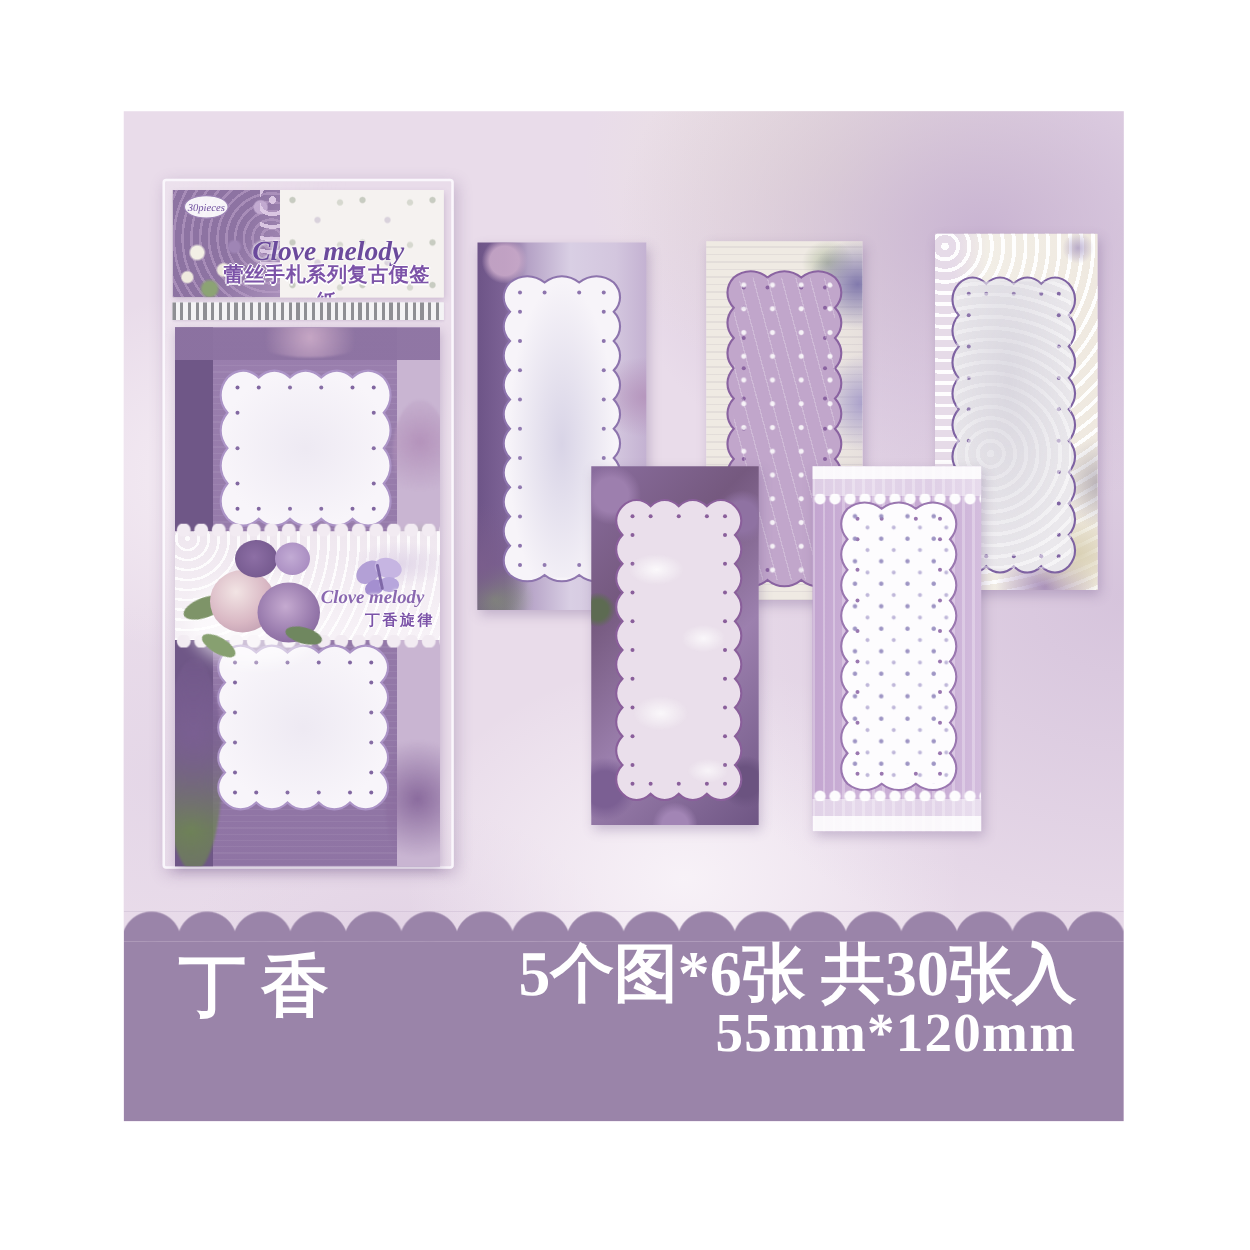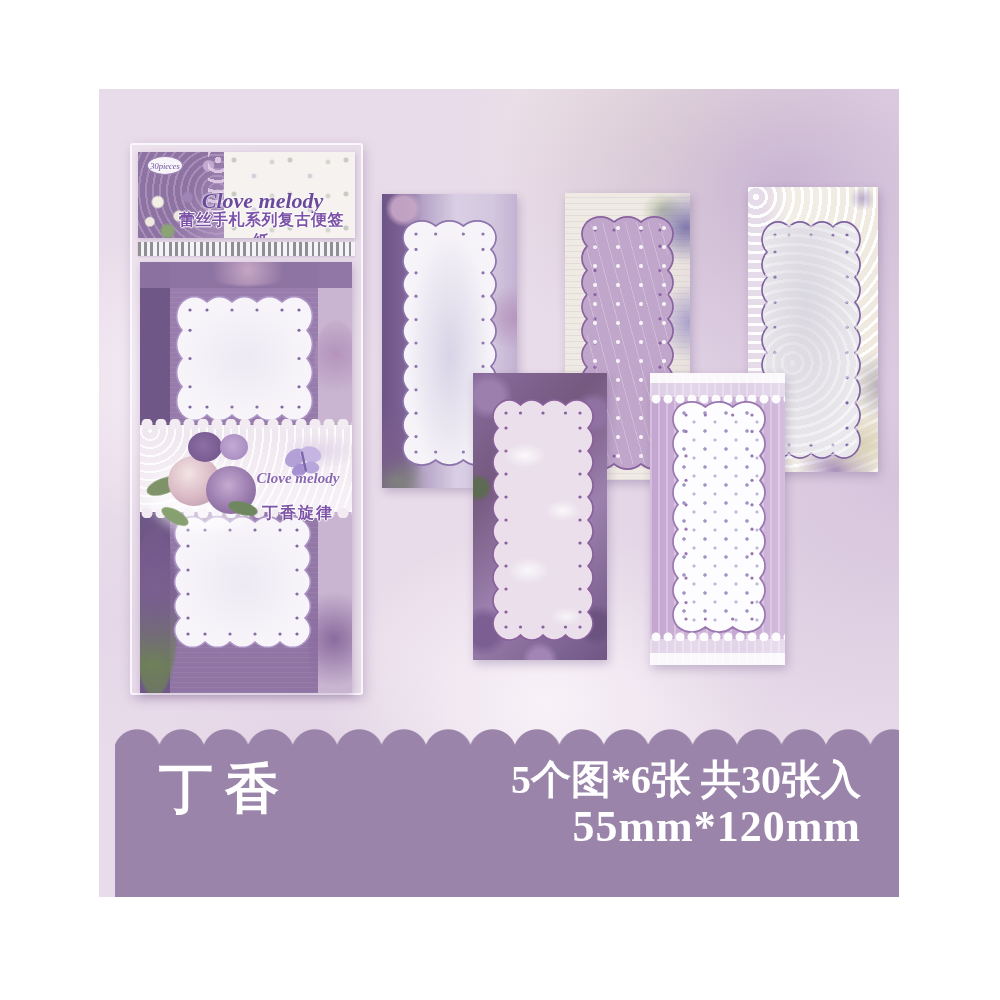--- a/index.html
+++ b/index.html
@@ -85,22 +85,22 @@
   #bq-purple{left:64px;top:44px;width:50px;height:48px;background:radial-gradient(circle at 45% 40%, #c5aad0, #9678ab 60%, #7a5c92);}
   #bq-dark{left:46px;top:10px;width:34px;height:30px;background:radial-gradient(circle at 45% 45%, #8d6fa5, #6d5287);}
   #bq-lilac{left:78px;top:12px;width:28px;height:26px;background:radial-gradient(circle at 45% 45%, #c2abd4, #a183bb);}
   #bq-leaf1{left:4px;top:56px;width:36px;height:16px;background:#7e9468;transform:rotate(-20deg);filter:blur(.5px);}
   #bq-leaf2{left:86px;top:80px;width:30px;height:13px;background:#6f875f;transform:rotate(15deg);filter:blur(.5px);}
   #bq-leaf3{left:18px;top:88px;width:30px;height:13px;background:#87a070;transform:rotate(30deg);filter:blur(.5px);}
   #butterfly{position:absolute;left:142px;top:182px;width:44px;height:36px;transform:rotate(-12deg);}
   #label-text{position:absolute;left:108px;top:208px;width:100px;text-align:center;}
   #label-brand{font-style:italic;font-weight:bold;font-size:15px;color:#8a68b0;
        text-shadow:0 0 2px #fff,0 0 3px #fff;}
-  #label-name{font-weight:bold;font-size:16px;letter-spacing:2px;color:#7c53a8;margin-top:16px;
-       text-shadow:-1px 0 #fff,1px 0 #fff,0 -1px #fff,0 1px #fff;}
+  #label-name{font-weight:bold;font-size:12px;letter-spacing:2px;color:#7c53a8;margin-top:1px;
+       text-shadow:-1px 0 #fff,1px 0 #fff,0 -1px #fff,0 1px #fff;text-align:right;}
   
   .scallop{position:absolute;}
   .pfill{position:absolute;border-radius:12px;}
   
   .sample{position:absolute;box-shadow:2px 4px 9px rgba(104,76,128,.3);overflow:hidden;}
   #s1{left:283px;top:105px;width:135px;height:294px;
       background-image:
         radial-gradient(circle 26px at 16% 5%, rgba(200,168,200,.9) 0 45%, rgba(200,168,200,0) 70%),
         radial-gradient(ellipse 60px 46px at 100% 42%, rgba(180,147,187,.9), rgba(180,147,187,0) 70%),
         radial-gradient(ellipse 55px 72px at 3% 88%, rgba(122,94,140,.95), rgba(122,94,140,0) 70%),
@@ -159,29 +159,29 @@
       radial-gradient(circle at 16px 15px, rgba(170,160,205,.75) 0 1.1px, rgba(0,0,0,0) 2px);
       background-size:21px 18px;}
   .pkg-wash{inset:8px;background:radial-gradient(ellipse at 50% 50%, rgba(222,216,232,.4), rgba(222,216,232,0) 75%);}
   
   #pb1{right:-6px;top:58px;width:44px;height:84px;background:radial-gradient(circle at 50% 40%, #b493bb, rgba(180,147,187,0) 72%);}
   #pb2{right:-4px;top:150px;width:40px;height:70px;background:radial-gradient(circle at 50% 50%, #93a97e, rgba(147,169,126,0) 72%);}
   #pb3{right:-8px;bottom:-6px;width:52px;height:120px;background:radial-gradient(circle at 50% 50%, #8a6b9d, rgba(138,107,157,0) 72%);}
   #pb4{left:-8px;bottom:-4px;width:46px;height:170px;background:radial-gradient(circle at 50% 35%, #7a5f92, rgba(122,95,146,0) 70%),radial-gradient(circle at 45% 80%, #6e8257, rgba(110,130,87,0) 70%);}
   #pb5{left:60px;top:-8px;width:96px;height:32px;background:radial-gradient(circle at 50% 50%, rgba(201,169,198,.95), rgba(201,169,198,0) 72%);}
   
-  #banner{position:absolute;left:16px;right:0;bottom:0;height:144px;background:#9a84a9;}
+  #banner{position:absolute;left:0;right:0;bottom:0;height:144px;background:#9a84a9;}
   #banner::before{content:"";position:absolute;left:0;right:0;top:-24px;height:24px;
       background-image:radial-gradient(circle at 22.2px 24px, #9a84a9 23.2px, rgba(154,132,169,0) 24.2px);
       background-size:44.45px 24px;}
   #banner-title{position:absolute;left:44px;top:4px;color:#fff;font-weight:bold;
       font-size:54px;line-height:64px;letter-spacing:12px;}
   #banner-specs{position:absolute;right:38px;top:4px;color:#fff;font-weight:bold;text-align:right;}
   #spec-quality{font-size:36px;line-height:42px;}
-  #spec-count{font-size:40px;line-height:46px;}
+  #spec-count{font-size:51px;line-height:46px;}
   #spec-size{font-size:44px;line-height:48px;letter-spacing:1px;font-family:Liberation Serif, serif;}
 </style>
 </head>
 <body>
 
 <div id="stage">
   <div id="content">
 
     <div id="package">
       <div id="bag"></div>

